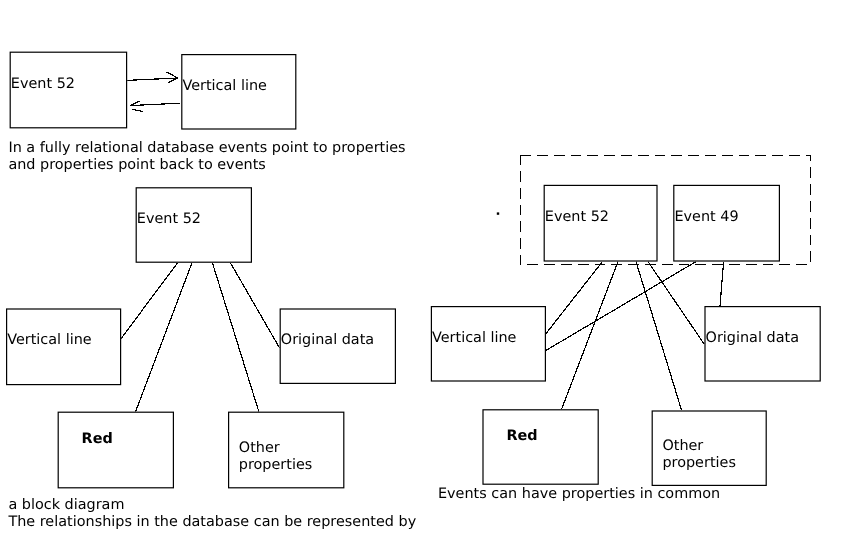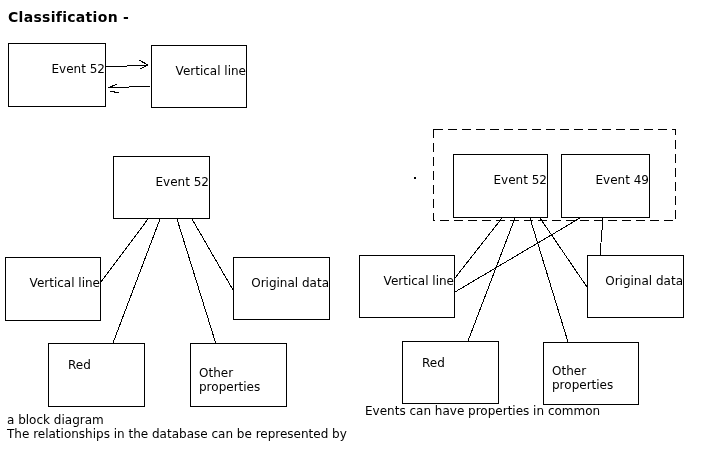--- a/index.html
+++ b/index.html
@@ -29,36 +29,37 @@
     letter-spacing: 0.3px;
     white-space: nowrap;
   }
   .box {
     position: absolute;
     box-sizing: border-box;
     border: 1px solid #000000;
     background: #ffffff;
     display: flex;
     align-items: center;
-    justify-content: flex-end;
+    justify-content: flex-start;
     padding-bottom: 12px;
     font-size: 12px;
     line-height: 14px;
   }
   .box--origdata {
     align-items: flex-start;
     padding-bottom: 0;
     padding-top: 18px;
   }
   .box--red {
     align-items: flex-start;
     justify-content: flex-start;
     padding-bottom: 0;
     padding-top: 14px;
     padding-left: 19px;
+    font-weight: bold;
   }
   .box--op {
     align-items: center;
     justify-content: flex-start;
     padding-bottom: 0;
     padding-top: 9px;
     padding-left: 8px;
   }
   .op-label {
     display: inline-block;
@@ -112,27 +113,30 @@
     <rect x="433.5" y="129.5" width="242" height="91" stroke-dasharray="9 5"></rect>
 
     <line x1="502" y1="218" x2="455" y2="278"></line>
     <line x1="515" y1="218" x2="468" y2="341"></line>
     <line x1="530" y1="218" x2="568" y2="342"></line>
     <line x1="540" y1="218" x2="587" y2="287"></line>
     <line x1="580" y1="218" x2="455" y2="292"></line>
     <line x1="603" y1="218" x2="600" y2="255"></line>
   </svg>
 
-  <div class="heading">Classification -</div>
 
   <div class="box" style="left:8px;top:43px;width:98px;height:64px">
     <span>Event 52</span>
   </div>
   <div class="box" style="left:151px;top:45px;width:96px;height:63px">
     <span>Vertical line</span>
+  </div>
+  <div class="caption" style="left:7px;top:116px">
+    <div>In a fully relational database events point to properties</div>
+    <div>and properties point back to events</div>
   </div>
 
   <div class="box" style="left:113px;top:156px;width:97px;height:63px">
     <span>Event 52</span>
   </div>
   <div class="box" style="left:5px;top:257px;width:96px;height:64px">
     <span>Vertical line</span>
   </div>
   <div class="box box--origdata" style="left:233px;top:257px;width:97px;height:63px">
     <span>Original data</span>

